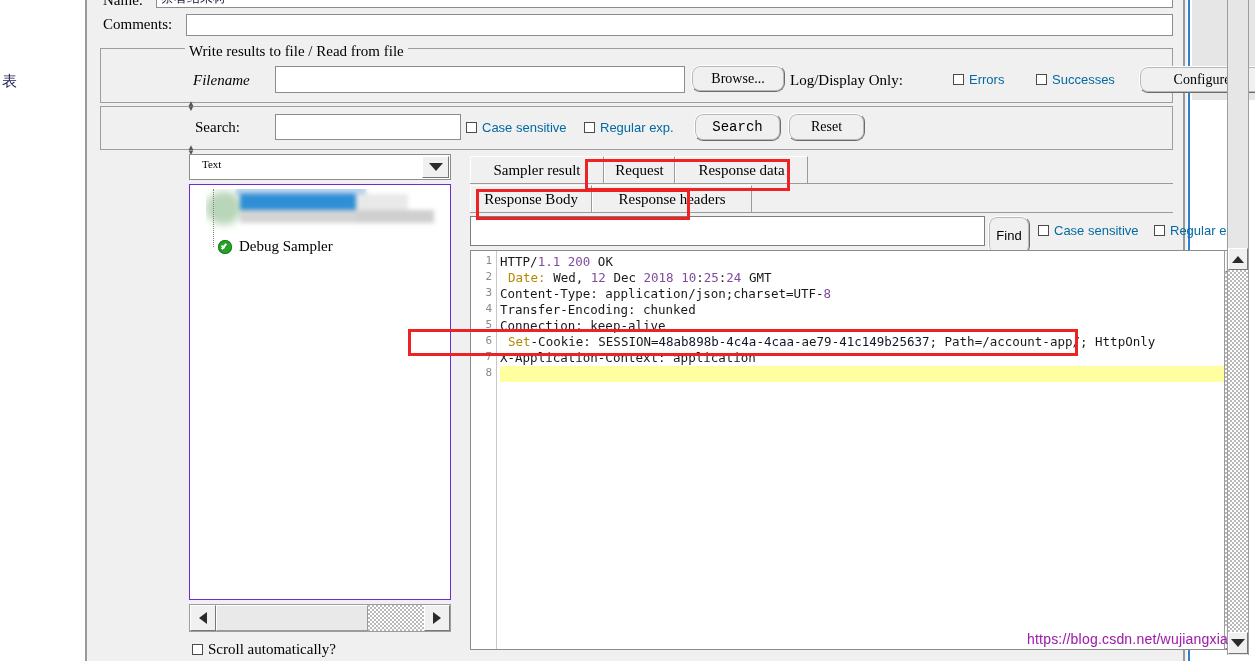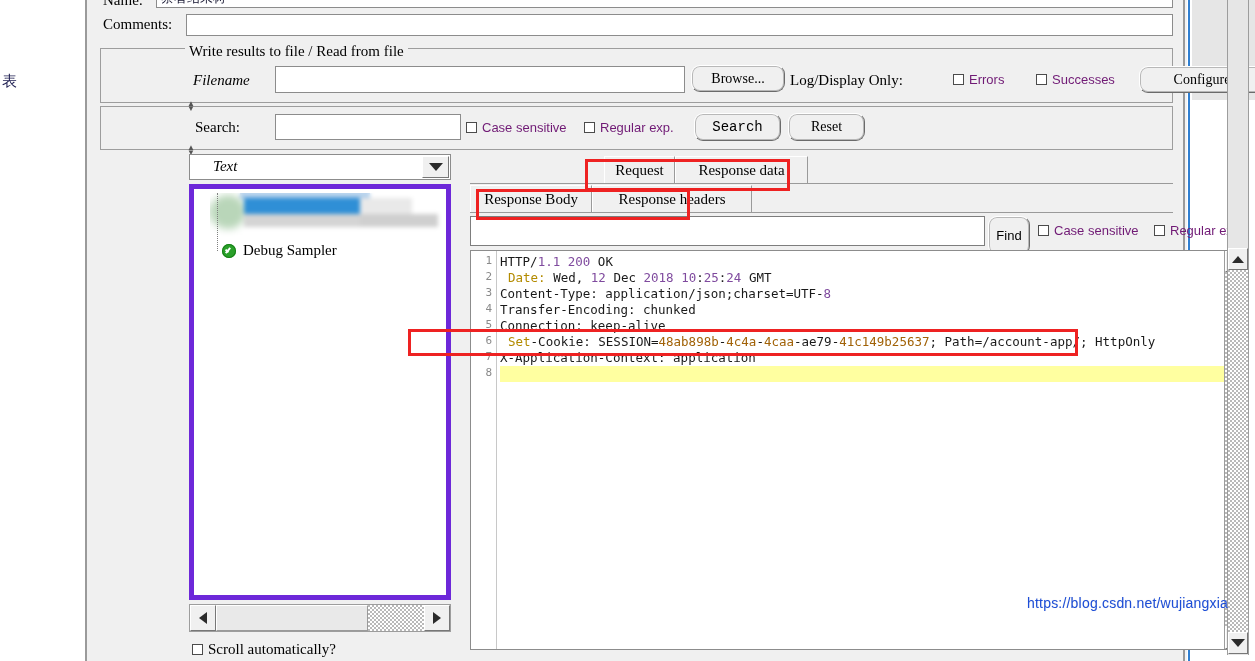--- a/index.html
+++ b/index.html
@@ -44,21 +44,21 @@
     background:#f0f0f0;
     border-top:1px solid #ffffff;border-left:1px solid #ffffff;
     border-right:1px solid #6b6b6b;border-bottom:1px solid #6b6b6b;
     box-shadow:0 0 0 1px #b8b8b8 inset;
     box-sizing:border-box;
     font-family:"Liberation Serif", serif;font-size:14px;
     display:flex;align-items:center;justify-content:center;
     cursor:default;user-select:none;border-radius:9px;
   }
   .lbl{font-family:"Liberation Serif", serif;font-size:15px;color:#000;white-space:nowrap;}
-  .lbl-s{font-family:"Liberation Sans", sans-serif;font-size:13px;color:#701a75;white-space:nowrap;}
+  .lbl-s{font-family:"Liberation Sans", sans-serif;font-size:13px;color:#0369a1;white-space:nowrap;}
 
   .cbx{
     display:inline-block;width:11px;height:11px;background:#ffffff;
     border:1px solid #4b4b4b;vertical-align:-1px;margin-right:5px;box-sizing:border-box;
   }
 
   
   #row-name{position:absolute;left:13px;top:0px;width:1073px;height:18px;}
   #name-label{position:absolute;left:3px;top:-2px;}
   #name-field{
@@ -105,35 +105,35 @@
 
   
   #left-panel{
     position:absolute;left:102px;top:160px;width:275px;height:497px;
     background:#f0f0f0;
   }
   #combo{
     position:absolute;left:0px;top:0px;width:262px;height:26px;
     background:#fff;border:1px solid #8c8c8c;box-sizing:border-box;
   }
-  #combo-text{position:absolute;left:23px;top:3px;font-size:15px;font-style:italic;}
+  #combo-text{position:absolute;left:12px;top:3px;font-size:11px;}
   #combo-arrow{
     position:absolute;right:1px;top:1px;width:27px;height:22px;background:#f0f0f0;
     border-top:1px solid #fff;border-left:1px solid #fff;
     border-right:1px solid #777;border-bottom:1px solid #777;
     display:flex;align-items:center;justify-content:center;box-sizing:border-box;
   }
   .tri-down{width:0;height:0;border-left:7px solid transparent;border-right:7px solid transparent;border-top:8px solid #2b2b2b;}
   .tri-up{width:0;height:0;border-left:6px solid transparent;border-right:6px solid transparent;border-bottom:7px solid #2b2b2b;}
   .tri-left{width:0;height:0;border-top:6px solid transparent;border-bottom:6px solid transparent;border-right:8px solid #2b2b2b;}
   .tri-right{width:0;height:0;border-top:6px solid transparent;border-bottom:6px solid transparent;border-left:8px solid #2b2b2b;}
 
   #tree-box{
     position:absolute;left:0px;top:30px;width:262px;height:416px;
-    background:#ffffff;border:5px solid #6d28d9;box-sizing:border-box;overflow:hidden;
+    background:#ffffff;border:1px solid #6d28d9;box-sizing:border-box;overflow:hidden;
   }
   
   #blur-node{
     position:absolute;left:16px;top:4px;width:250px;height:46px;overflow:hidden;
   }
   #blur-strip-a{position:absolute;left:34px;top:5px;width:116px;height:16px;background:#2f8fd6;}
   #blur-strip-b{position:absolute;left:34px;top:21px;width:116px;height:13px;background:#d4d4d4;}
   #blur-strip-c{position:absolute;left:150px;top:5px;width:52px;height:16px;background:#e9e9e9;}
   #blur-strip-d{position:absolute;left:150px;top:21px;width:78px;height:13px;background:#cfcfcf;}
   #blur-strip-e{position:absolute;left:0px;top:2px;width:36px;height:34px;background:#b9d6b9;border-radius:50%;filter:blur(3px);}
@@ -227,21 +227,21 @@
   }
   #code{
     position:absolute;left:29px;top:0;right:0;bottom:0;
     font-family:"DejaVu Sans Mono", monospace;font-size:12.5px;
     line-height:16px;color:#1a1a1a;white-space:pre;padding-top:3px;
   }
   .ln{height:16px;white-space:pre;}
   .hl-line{background:#ffffa0;}
   .t-num{color:#7f4a9e;}
   .t-date{color:#b38b00;padding-left:8px;}
-  .t-green{color:#a16207;}
+  .t-green{color:#0f172a;}
   .t-plain{color:#1a1a1a;text-align:center;}
 
   
   #ed-vsb{
     position:absolute;right:0px;top:0px;width:22px;height:100%;
     background:#e6e6e6;border-left:1px solid #9d9d9d;box-sizing:border-box;
   }
   #ed-vsb-up{
     position:absolute;left:0;top:0;width:21px;height:21px;background:#f0f0f0;
     border-top:1px solid #fff;border-left:1px solid #fff;
@@ -282,22 +282,22 @@
   }
 
   
   .redbox{position:absolute;border:3px solid #ee2222;box-sizing:border-box;pointer-events:none;}
   #rb-respdata{left:585px;top:159px;width:205px;height:32px;}
   #rb-respheaders{left:476px;top:189px;width:214px;height:31px;}
   #rb-cookie{left:408px;top:329px;width:670px;height:27px;}
 
   
   #watermark{
-    position:absolute;left:1027px;top:595px;font-family:"Liberation Sans", sans-serif;
-    font-size:14px;color:#1d4ed8;letter-spacing:.2px;white-space:nowrap;
+    position:absolute;left:1027px;top:631px;font-family:"Liberation Sans", sans-serif;
+    font-size:14px;color:#a21caf;letter-spacing:.2px;white-space:nowrap;
     text-shadow:0 0 1px #e2e2e2;
   }
 
   
   .minisplit{position:absolute;font-size:8px;color:#555;line-height:5px;}
 </style>
 </head>
 <body>
 
 <div id="page-bg"></div>
@@ -379,20 +379,21 @@
     </div>
 
     <span id="scroll-auto" class="lbl" style="font-size:15px;"><i class="cbx"></i><span>Scroll automatically?</span></span>
   </div>
 
   <div id="split-div"></div>
 
   <div id="right-panel">
 
     <div id="tabs1">
+      <div class="tab" style="left:0px;width:134px;">Sampler result</div>
       <div class="tab" style="left:134px;width:71px;">Request</div>
       <div class="tab sel" style="left:205px;width:133px;">Response data</div>
       <div id="tabs1-line"></div>
     </div>
 
     <div id="tabs2">
       <div class="tab" style="left:0px;width:122px;">Response Body</div>
       <div class="tab sel" style="left:122px;width:160px;">Response headers</div>
       <div id="tabs2-line"></div>
     </div>

